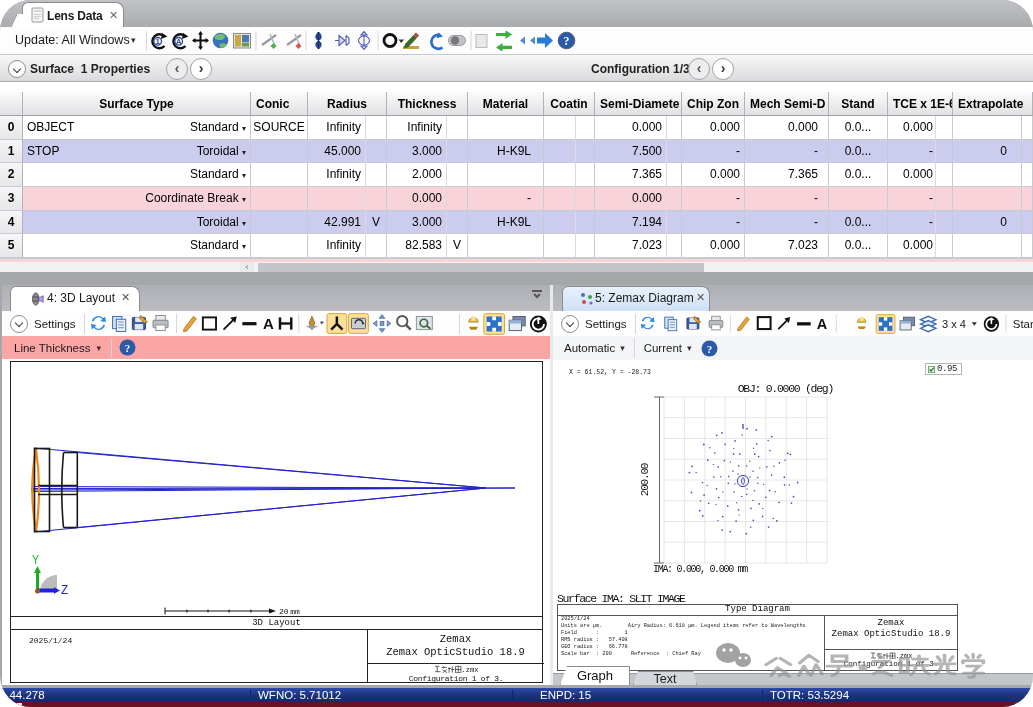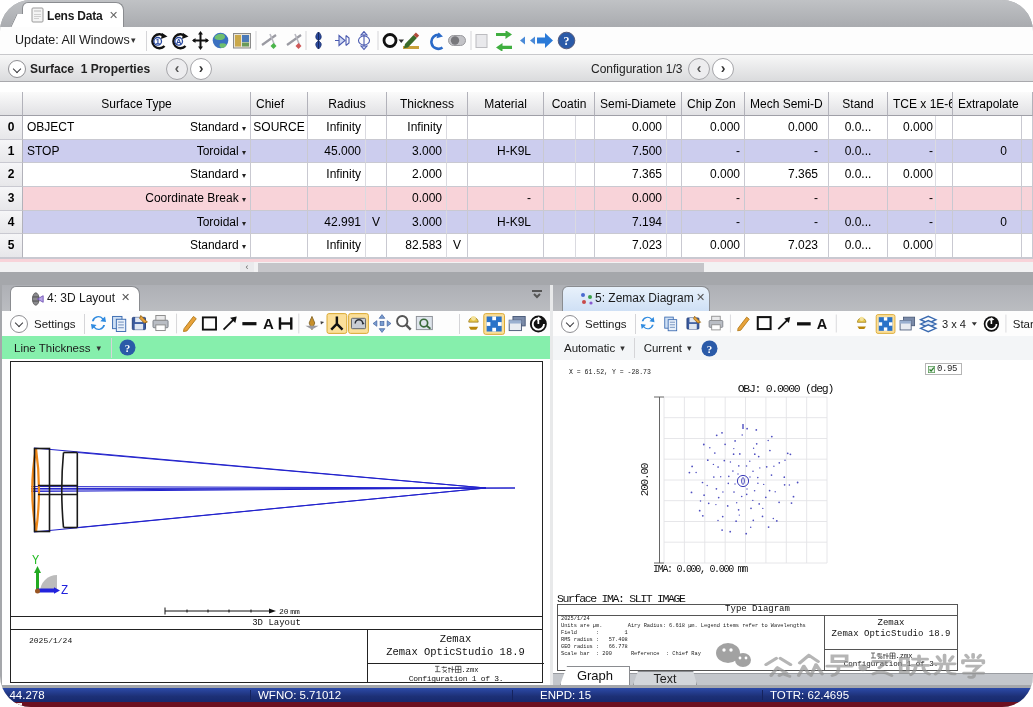--- a/index.html
+++ b/index.html
@@ -32,21 +32,21 @@
         border-right:1.8px solid #3a3a3e;border-bottom:1.8px solid #3a3a3e;transform:rotate(45deg);}
 
   
   #tablezone{position:absolute;left:0;top:82px;width:1033px;height:190px;background:#fff;}
   .trow{position:absolute;left:0;width:1033px;display:flex;}
   .c{box-sizing:border-box;border-right:1px solid #c9c9d1;border-bottom:1px solid #c9c9d1;
      font-size:12px;white-space:nowrap;overflow:hidden;padding:0 4px;line-height:23.2px;height:100%;}
   .fl{float:left;} .fr{float:right;} .dd{font-size:8px;color:#222;}
   .lft{text-align:left !important;padding-left:5px !important;}
   .hdr .c{border-right:1px solid #b2b2ba;border-bottom:1px solid #9f9fa7;
-     background:linear-gradient(#fbfbfb,#e1e1e4);font-weight:normal;text-align:center;line-height:25px;}
+     background:linear-gradient(#fbfbfb,#e1e1e4);font-weight:bold;text-align:center;line-height:25px;}
   .num{background:linear-gradient(#f6f6f8,#e7e7ea);font-weight:bold;text-align:center;
        border-right:1px solid #b2b2ba;padding:0;}
   .r{text-align:right;}
   .lav{background:#cccdee;}
   .pnk{background:#f8d3d9;}
 
   
   .wtabstrip{position:absolute;height:26px;background:linear-gradient(#aeb0b5,#bbbdc1);}
   .wtab{position:absolute;top:2px;height:24px;background:#fff;border:1px solid #8a8c90;
         border-bottom:none;border-radius:6px 8px 0 0;font-size:12px;}
@@ -170,29 +170,29 @@
         <circle cx="8.5" cy="9.5" r="8.3" fill="#2a5aa8" stroke="#555a7a"></circle>
         <text x="8.5" y="13.8" font-size="12" text-anchor="middle" fill="#fff" font-weight="bold" font-family="Liberation Serif">?</text>
       </g>
     </svg>
   </div>
   <div id="propsbar">
     <div class="chev" style="left:8px;top:5px"></div>
     <span class="abs" style="left:30px;top:7px;font-size:12px;font-weight:bold;color:#222">Surface&nbsp;&nbsp;1 Properties</span>
     <div class="rbtn" style="left:166px;top:3px;background:#ededef;color:#555">‹</div>
     <div class="rbtn" style="left:190px;top:3px">›</div>
-    <span class="abs" style="left:591px;top:7px;font-size:12px;font-weight:normal;color:#222">Configuration 1/3</span>
+    <span class="abs" style="left:591px;top:7px;font-size:12px;font-weight:bold;color:#222">Configuration 1/3</span>
     <div class="rbtn" style="left:688px;top:3px;background:#ededef;color:#555">‹</div>
     <div class="rbtn" style="left:712px;top:3px">›</div>
   </div>
   <div id="tablezone">
   <div class="trow hdr" style="top:10px;height:24px">
   <div class="c " style="width:23px"></div>
   <div class="c " style="width:228px">Surface Type</div>
-  <div class="c lft" style="width:57px">Chief</div>
+  <div class="c lft" style="width:57px">Conic</div>
   <div class="c " style="width:79px">Radius</div>
   <div class="c " style="width:81px">Thickness</div>
   <div class="c " style="width:76px">Material</div>
   <div class="c " style="width:51px">Coatin</div>
   <div class="c lft" style="width:87px">Semi-Diamete</div>
   <div class="c lft" style="width:63px">Chip Zon</div>
   <div class="c lft" style="width:84px">Mech Semi-D</div>
   <div class="c " style="width:59px">Stand</div>
   <div class="c lft" style="width:65px">TCE x 1E-6</div>
   <div class="c lft" style="width:80px">Extrapolate</div>
@@ -480,21 +480,21 @@
         </g>
 
         <g transform="translate(68,0)">
           <circle cx="10" cy="11" r="9" fill="#111"></circle>
           <path d="M10 5 a6 6 0 1 0 6 6" fill="none" stroke="#fff" stroke-width="2"></path>
           <path d="M10 3 l3.5 3 -5 1.5 z" fill="#fff"></path>
           <line x1="10" y1="11" x2="10" y2="6.5" stroke="#fff" stroke-width="1.8"></line>
         </g>
       </svg>
     </div>
-    <div class="toolrow abs" style="left:0;top:51px;width:548px;height:23px;background:#86efac">
+    <div class="toolrow abs" style="left:0;top:51px;width:548px;height:23px;background:#fca5a5">
       <span style="margin-left:12px">Line Thickness</span>
       <span style="font-size:9px;margin-left:6px;color:#333">▾</span>
       <div class="sep" style="margin-left:10px"></div>
       <svg width="17" height="17" viewBox="0 0 17 17" style="margin-left:2px">
         <circle cx="8.5" cy="8.5" r="8" fill="#2a5aa8"></circle>
         <text x="8.5" y="12.5" font-size="11" text-anchor="middle" fill="#fff" font-weight="bold" font-family="Liberation Serif">?</text>
       </svg>
     </div>
     <div class="abs" style="left:0;top:74px;width:548px;height:326px;background:#fff"></div>
     <svg class="abs" style="left:8px;top:76px" width="533" height="256" viewBox="0 0 533 256">
@@ -871,18 +871,18 @@
       <path d="M249 8 l2 3 M256 7 v4 M263 8 l-2 3 M246 15 h20 M246 15 v3 M266 15 v3 M250 22 h12 l-5 6 M257 28 v6 q0 3 -5 2 M247 31 h19"></path>
     </g>
   </svg>
   <div id="statusbar">
     <div class="abs" style="left:250px;top:2px;width:1px;height:10px;background:#15235e"></div>
       <div class="abs" style="left:512px;top:2px;width:1px;height:10px;background:#15235e"></div>
       <div class="abs" style="left:762px;top:2px;width:1px;height:10px;background:#15235e"></div>
       <span class="abs" style="left:3px;top:1px">: 44.278</span>
     <span class="abs" style="left:258px;top:1px">WFNO: 5.71012</span>
     <span class="abs" style="left:540px;top:1px">ENPD: 15</span>
-    <span class="abs" style="left:770px;top:1px">TOTR: 62.4695</span>
+    <span class="abs" style="left:770px;top:1px">TOTR: 53.5294</span>
   </div>
   <div id="maroon">
       <div class="abs" style="left:8px;top:1px;width:14px;height:4px;background:#f0f0f0"></div>
     </div>
 </div>
 
 </body></html>

